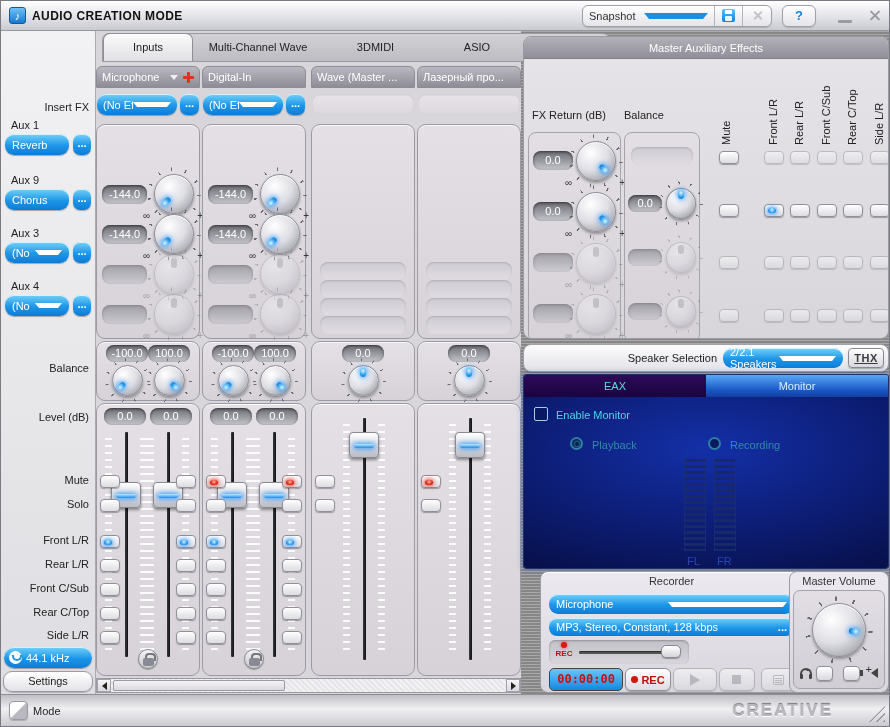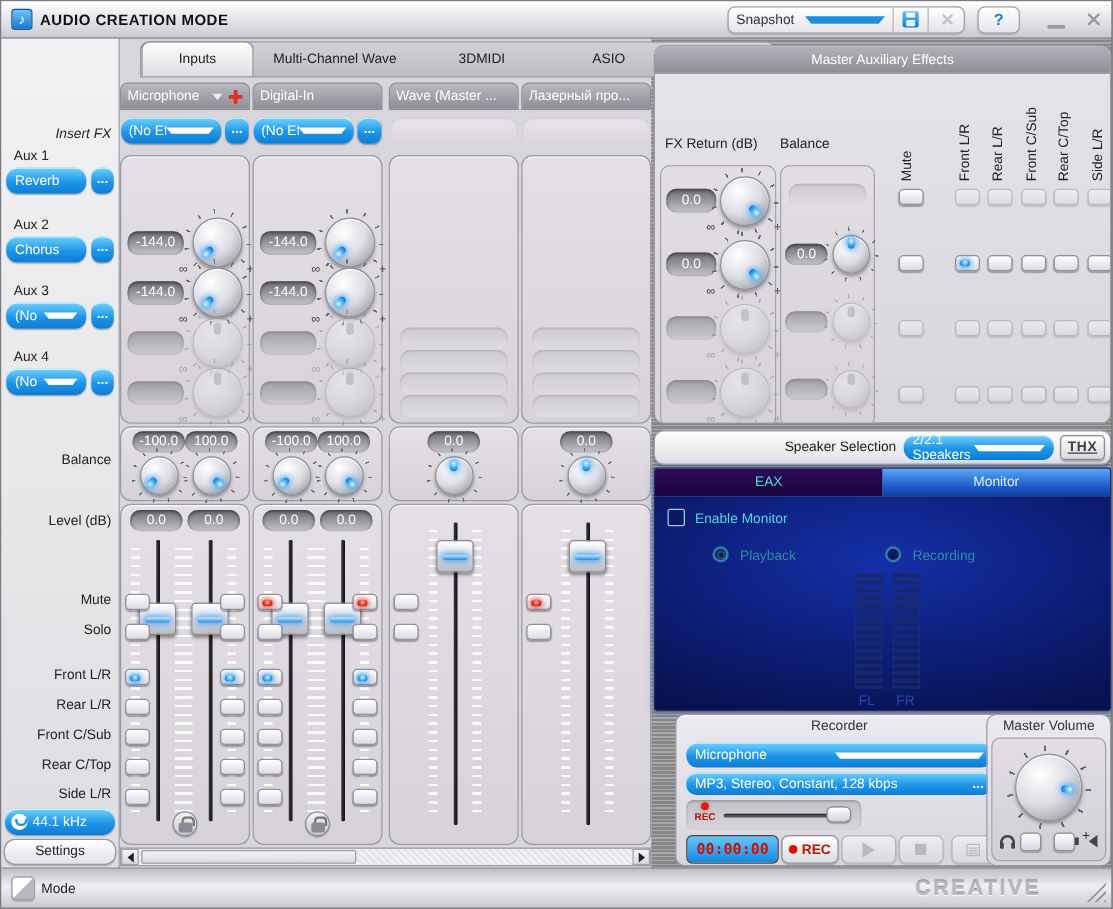--- a/index.html
+++ b/index.html
@@ -52,21 +52,21 @@
     background:linear-gradient(180deg,#72d2fa,#1e96e8 55%,#0c7cd6);box-shadow:inset 0 1px 0 rgba(255,255,255,.7),0 1px 1px rgba(0,0,0,.3);}
   .rate-btn{position:absolute;left:3px;top:616px;width:88px;height:21px;border-radius:10px;color:#fff;display:flex;align-items:center;padding:0 5px;
     background:linear-gradient(180deg,#72d2fa,#1e96e8 55%,#0c7cd6);box-shadow:inset 0 1px 0 rgba(255,255,255,.7),0 1px 1px rgba(0,0,0,.3);}
   .clock{width:13px;height:13px;border-radius:50%;background:#fff;position:relative;margin-right:4px;}
   .clock::before{content:"";position:absolute;left:3px;top:4px;width:6px;height:4px;border:2px solid #1e96e8;border-top:none;border-radius:0 0 5px 5px;border-left-width:2px;}
   .settings-btn{position:absolute;left:2px;top:640px;width:90px;height:21px;border:1px solid #9a9aa2;border-radius:9px;
     background:linear-gradient(180deg,#ffffff,#e2e2e8);text-align:center;line-height:19px;color:#222;box-shadow:0 1px 1px rgba(0,0,0,.2);}
 
   
   .channel-area{position:absolute;top:30px;left:95px;width:425px;height:665px;background:#d8d6da;}
-  .tabstrip{position:absolute;top:2px;left:16px;width:508px;height:29px;display:flex;
+  .tabstrip{position:absolute;top:2px;left:6px;width:508px;height:29px;display:flex;
     background:linear-gradient(180deg,#d2d2d6,#bcbcc2);border:1px solid #9a9aa2;border-radius:7px 7px 0 0;}
   .tab{text-align:center;line-height:27px;color:#222;}
   .tab.active{background:linear-gradient(180deg,#fbfbfc,#e0e0e4);border:1px solid #8e8e96;border-bottom:none;border-radius:7px 7px 0 0;margin-top:-1px;box-shadow:inset 0 1px 0 #fff;}
   .strips{position:absolute;top:35px;left:0;height:610px;display:flex;}
   .strip{position:relative;width:104px;margin-right:2px;}
   .strip:nth-child(3){margin-left:3px;}
   .strip-head{position:absolute;top:0;left:0;right:0;height:22px;border-radius:6px 6px 0 0;border:1px solid #8e8c94;
     background:linear-gradient(180deg,#bab8c0,#8e8c96);color:#fff;display:flex;align-items:center;padding:0 5px;}
   .strip-head .nm{flex:1;white-space:nowrap;overflow:hidden;}
   .strip-head .tri{width:0;height:0;border-left:4px solid transparent;border-right:4px solid transparent;border-top:5px solid #f0f0f4;margin:0 2px;}
@@ -268,29 +268,29 @@
       <div class="tb-btn">
           <span class="xgray"></span>
         </div>
     </div>
     <div class="help-btn">?</div>
     <div class="win-min"></div>
     <div class="win-close"></div>
   </div>
 
   <div class="sidebar texture">
-    <div class="sb-label" style="top:70px;font-style:italic;">Insert FX</div>
+    <div class="sb-label" style="top:70px;">Insert FX</div>
 
     <div class="sb-auxlabel" style="top:88px;">Aux 1</div>
     <div class="fx-btn" style="top:103px;width:64px;">
         <span>Reverb</span>
       </div>
     <div class="more-btn" style="top:103px;left:72px;">...</div>
 
-    <div class="sb-auxlabel" style="top:143px;">Aux 2</div>
+    <div class="sb-auxlabel" style="top:143px;">Aux 9</div>
     <div class="fx-btn" style="top:158px;width:64px;">
         <span>Chorus</span>
       </div>
     <div class="more-btn" style="top:158px;left:72px;">...</div>
 
     <div class="sb-auxlabel" style="top:196px;">Aux 3</div>
     <div class="fx-btn" style="top:211px;width:64px;">
         <span>(No Effe...</span>
         <span class="tri"></span>
       </div>

